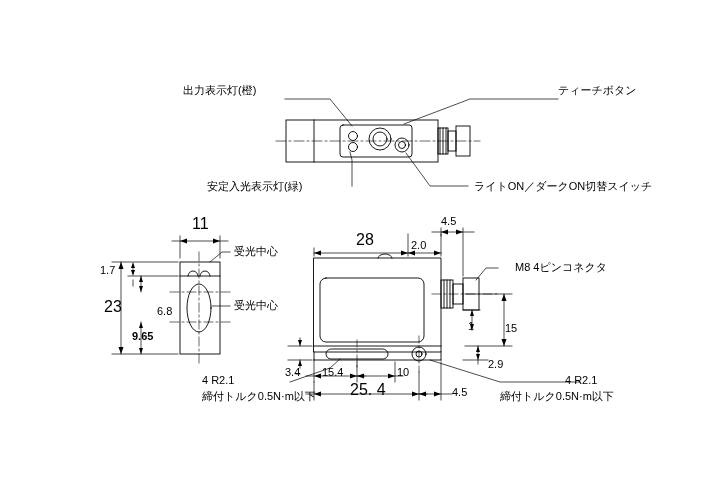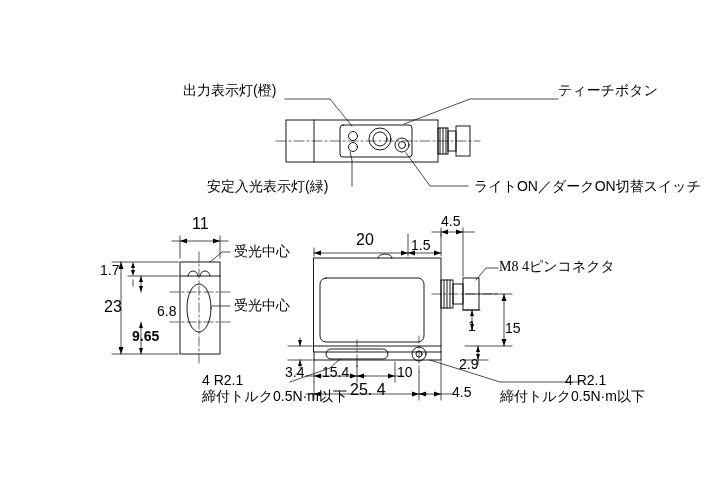--- a/index.html
+++ b/index.html
@@ -17,21 +17,21 @@
   }
   #drawing {
     position: absolute;
     left: 0;
     top: 0;
     width: 725px;
     height: 500px;
   }
   .lbl {
     position: absolute;
-    font-size: 14px;
+    font-size: 11px;
     line-height: 12px;
     white-space: nowrap;
     color: #000;
   }
   .lbl.big {
     font-size: 16px;
   }
 </style>
 </head>
 <body>
@@ -263,29 +263,29 @@
 
 <div class="lbl" style="left:234px; top:245px;">受光中心</div>
 <div class="lbl" style="left:234px; top:299px;">受光中心</div>
 
 <div class="lbl big" style="left:192px; top:218px;">11</div>
 <div class="lbl big" style="left:104px; top:301px;">23</div>
 <div class="lbl" style="left:100px; top:264px;">1.7</div>
 <div class="lbl" style="left:147px; top:305px;padding-left:10px;">6.8</div>
 <div class="lbl" style="left:132px; top:330px;font-weight:bold;">9.65</div>
 
-<div class="lbl big" style="left:356px; top:234px;">20</div>
-<div class="lbl" style="left:411px; top:239px;">1.5</div>
+<div class="lbl big" style="left:356px; top:234px;">28</div>
+<div class="lbl" style="left:411px; top:239px;">2.0</div>
 <div class="lbl" style="left:441px; top:215px;">4.5</div>
 <div class="lbl" style="left:505px; top:322px;">15</div>
 <div class="lbl" style="left:468px; top:320px;">1</div>
-<div class="lbl" style="left:459px; top:358px;">2.9</div>
+<div class="lbl" style="left:488px; top:358px;">2.9</div>
 <div class="lbl" style="left:285px; top:346px;margin-top:20px;">3.4</div>
 <div class="lbl" style="left:322px; top:366px;">15.4</div>
 <div class="lbl" style="left:370px; top:366px;margin-left:27px;">10</div>
 <div class="lbl big" style="left:350px; top:384px;">25. 4</div>
 <div class="lbl" style="left:452px; top:386px;">4.5</div>
 
-<div class="lbl" style="left:499px; top:261px;font-family:Liberation Serif, serif;">M8 4ピンコネクタ</div>
+<div class="lbl" style="left:515px; top:261px;">M8 4ピンコネクタ</div>
 <div class="lbl" style="left:202px; top:374px;">4 R2.1</div>
 <div class="lbl" style="left:202px; top:390px;">締付トルク0.5N·m以下</div>
 <div class="lbl" style="left:565px; top:374px;">4 R2.1</div>
 <div class="lbl" style="left:500px; top:390px;">締付トルク0.5N·m以下</div>
 
 </body></html>

